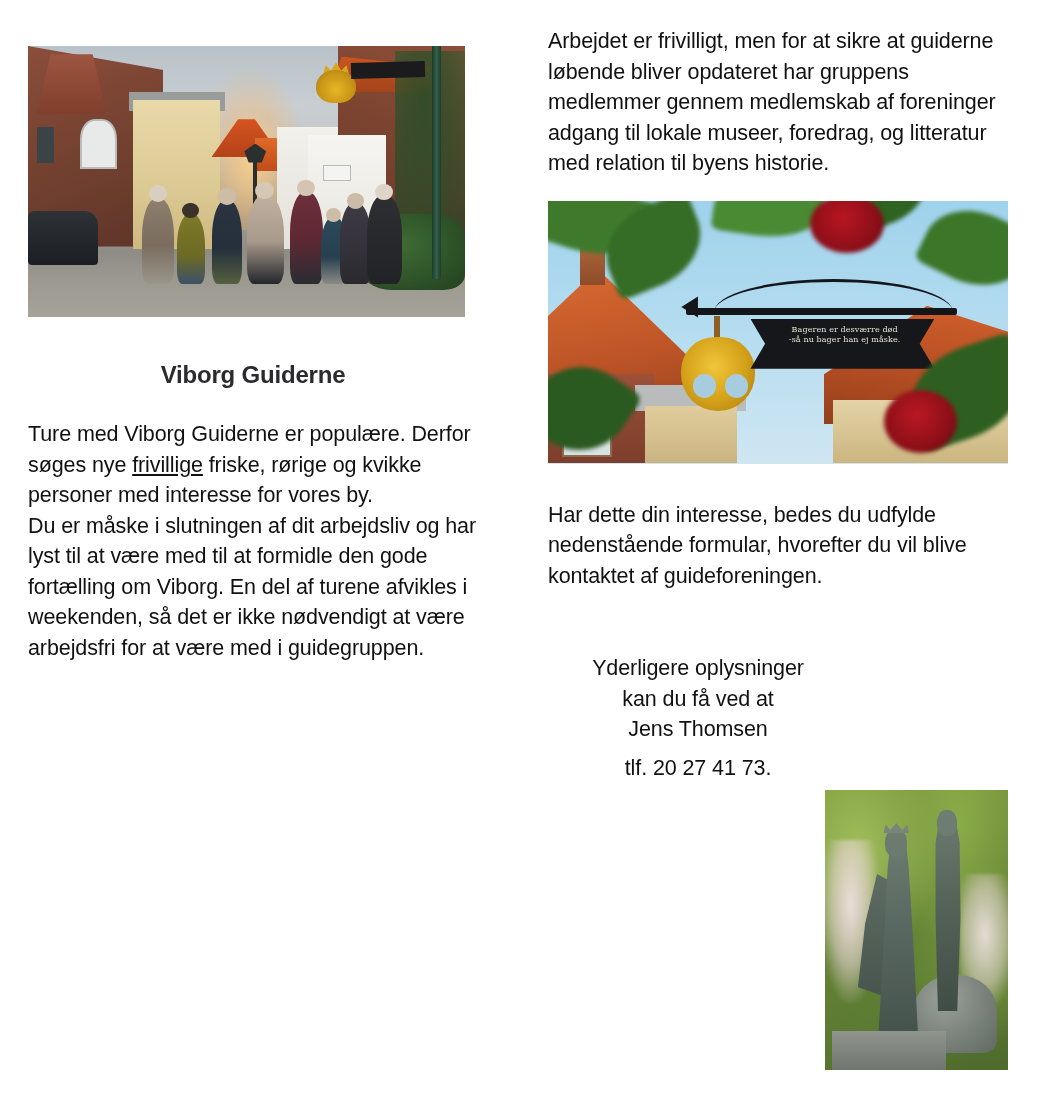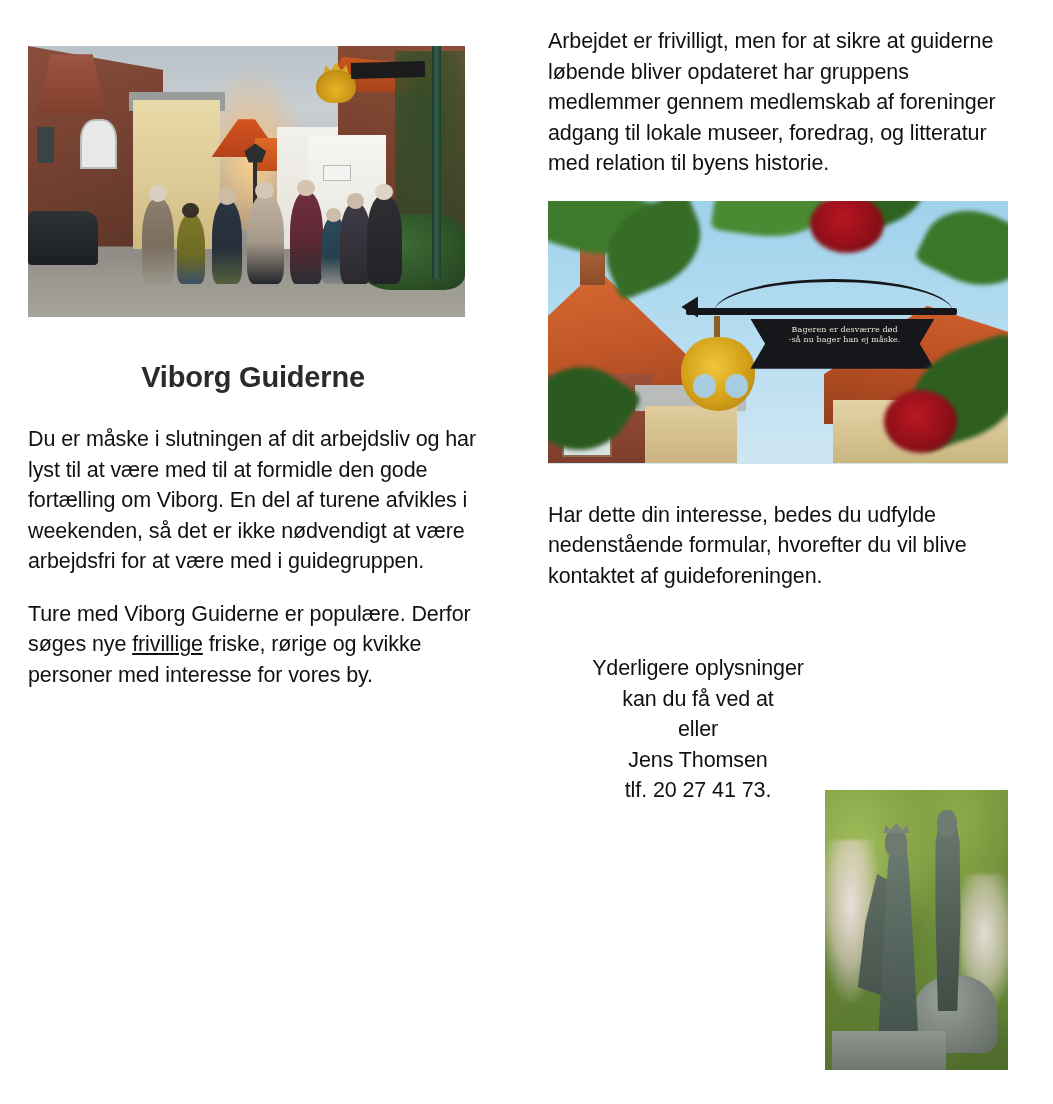--- a/index.html
+++ b/index.html
@@ -367,28 +367,28 @@
     <div class="st-person" style="left:67%;width:6%;height:25%;background:linear-gradient(180deg,#2c4a5c 0%,#26404f 60%,#8b8b86 100%);"></div>
     <div class="st-head" style="left:68.1%;bottom:35%;width:3.6%;height:5.2%;background:#cdbda6;"></div>
 
     <div class="st-person" style="left:71.5%;width:7%;height:30%;background:linear-gradient(180deg,#3e3b44 0%,#34313a 58%,#2a2a2e 100%);"></div>
     <div class="st-head" style="left:72.9%;bottom:40%;width:3.9%;height:5.8%;background:#cbbba8;"></div>
 
     <div class="st-person" style="left:77.5%;width:8%;height:33%;background:linear-gradient(180deg,#2e2f33 0%,#27282c 58%,#222326 100%);"></div>
     <div class="st-head" style="left:79.3%;bottom:43%;width:4.2%;height:6.2%;background:#ded5c8;"></div>
   </div>
 
-  <h1 style="font-size:29px;font-weight:bold;color:#2b2b2e;text-align:center;margin:44px 0 30px 0;letter-spacing:-0.2px;">Viborg Guiderne</h1>
-
-
-  <p class="para">Du er måske i slutningen af dit arbejdsliv og har lyst til at være med til at formidle den gode fortælling om Viborg. En del af turene afvikles i weekenden, så det er ikke nødvendigt at være arbejdsfri for at være med i guidegruppen.</p>
+  <h1 style="font-size:24px;font-weight:bold;color:#2b2b2e;text-align:center;margin:44px 0 30px 0;letter-spacing:-0.2px;">Viborg Guiderne</h1>
+
 
   <p class="para tight">
     <span>Ture med Viborg Guiderne er populære. Derfor søges nye </span><u>frivillige</u><span> friske, rørige og kvikke personer med interesse for vores by.</span>
   </p>
+
+  <p class="para">Du er måske i slutningen af dit arbejdsliv og har lyst til at være med til at formidle den gode fortælling om Viborg. En del af turene afvikles i weekenden, så det er ikke nødvendigt at være arbejdsfri for at være med i guidegruppen.</p>
 
 </div>
 
 <div id="right-column">
 
   <p class="para">Arbejdet er frivilligt, men for at sikre at guiderne løbende bliver opdateret har gruppens medlemmer gennem medlemskab af foreninger adgang til lokale museer, foredrag, og litteratur med relation til byens historie.</p>
 
 
   <div class="photo" id="photo-sign">
     <div class="ph-layer sg-roof-left"></div>
@@ -422,23 +422,22 @@
     <div class="sg-leaf" style="left:-3%;top:62%;width:20%;height:34%;background:#2b5a20;transform:rotate(34deg);"></div>
     <div class="sg-rose" style="left:57%;top:-2%;width:16%;height:22%;background:radial-gradient(circle at 45% 40%,#b81621 0%,#8d0f18 60%,#5f0a11 100%);"></div>
     <div class="sg-rose" style="left:73%;top:72%;width:16%;height:24%;background:radial-gradient(circle at 45% 40%,#bb1822 0%,#8c0f18 60%,#5d0a10 100%);"></div>
   </div>
 
   <p class="para" style="margin-top:36px;">Har dette din interesse, bedes du udfylde nedenstående formular, hvorefter du vil blive kontaktet af guideforeningen.</p>
 
   <div style="position:relative;margin-top:62px;width:300px;text-align:center;">
     <p class="para" style="margin:0;">Yderligere oplysninger</p>
     <p class="para" style="margin:0;">kan du få ved at</p>
-    <p class="para" style="margin:0;">eller</p>
     <p class="para" style="margin:0;">Jens Thomsen</p>
-    <p class="para" style="margin:0;">tlf. 20 27 41 73.</p>
+    <p class="para" style="margin:8px;">tlf. 20 27 41 73.</p>
   </div>
 </div>
 
 <div class="photo" id="photo-statue" style="position:absolute;left:825px;top:790px;">
   <div class="ph-layer sa-tree"></div>
   <div class="ph-layer sa-blossom-l"></div>
   <div class="ph-layer sa-blossom-r"></div>
   <div class="ph-layer sa-rock"></div>
   <div class="ph-layer sa-fig-man"></div>
   <div class="ph-layer sa-man-head"></div>

